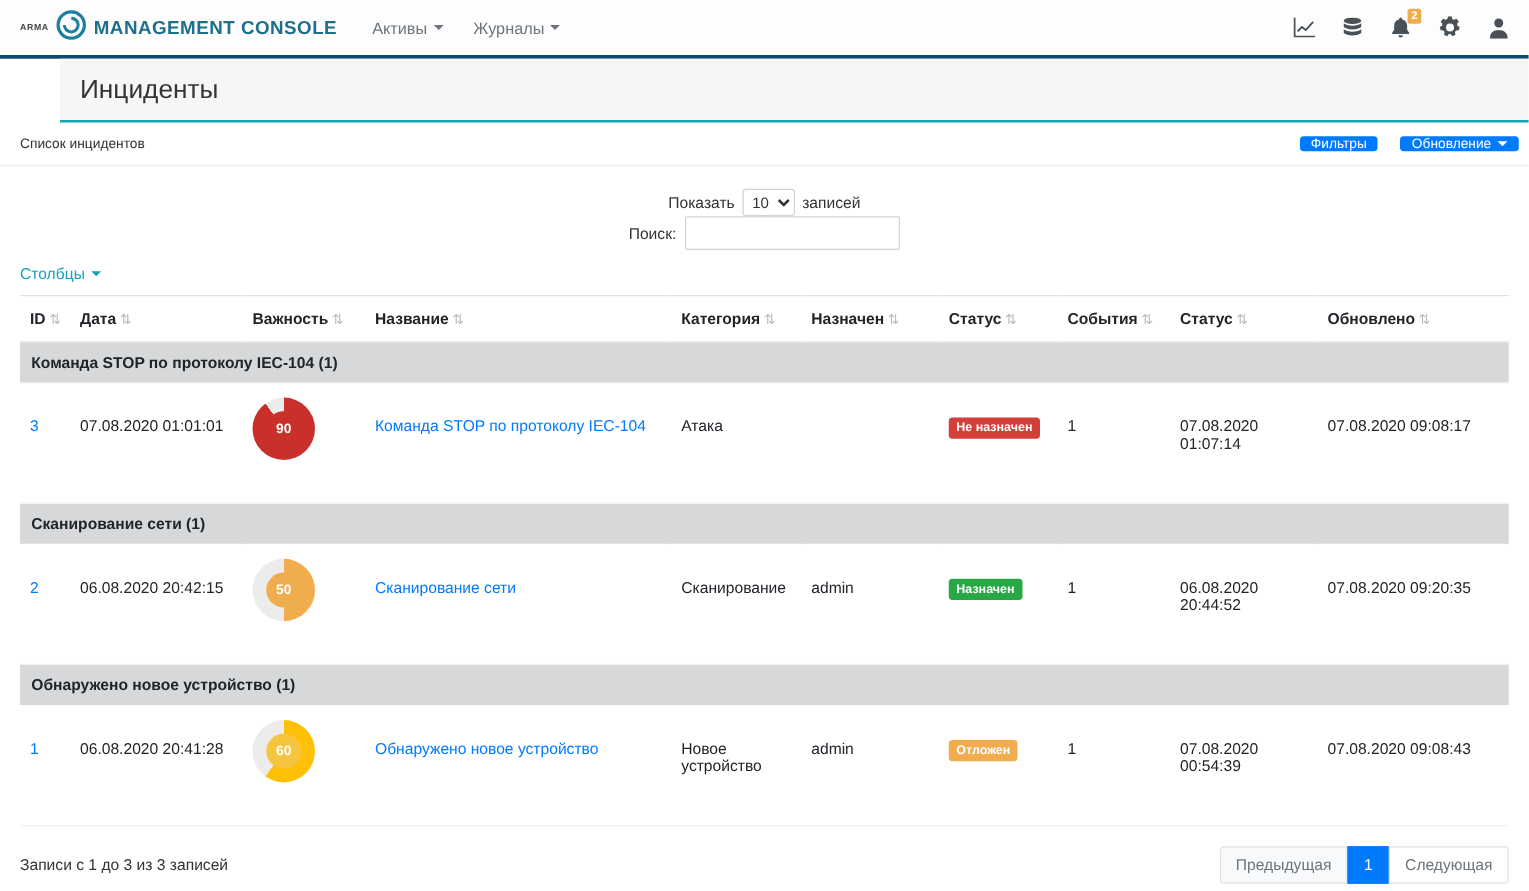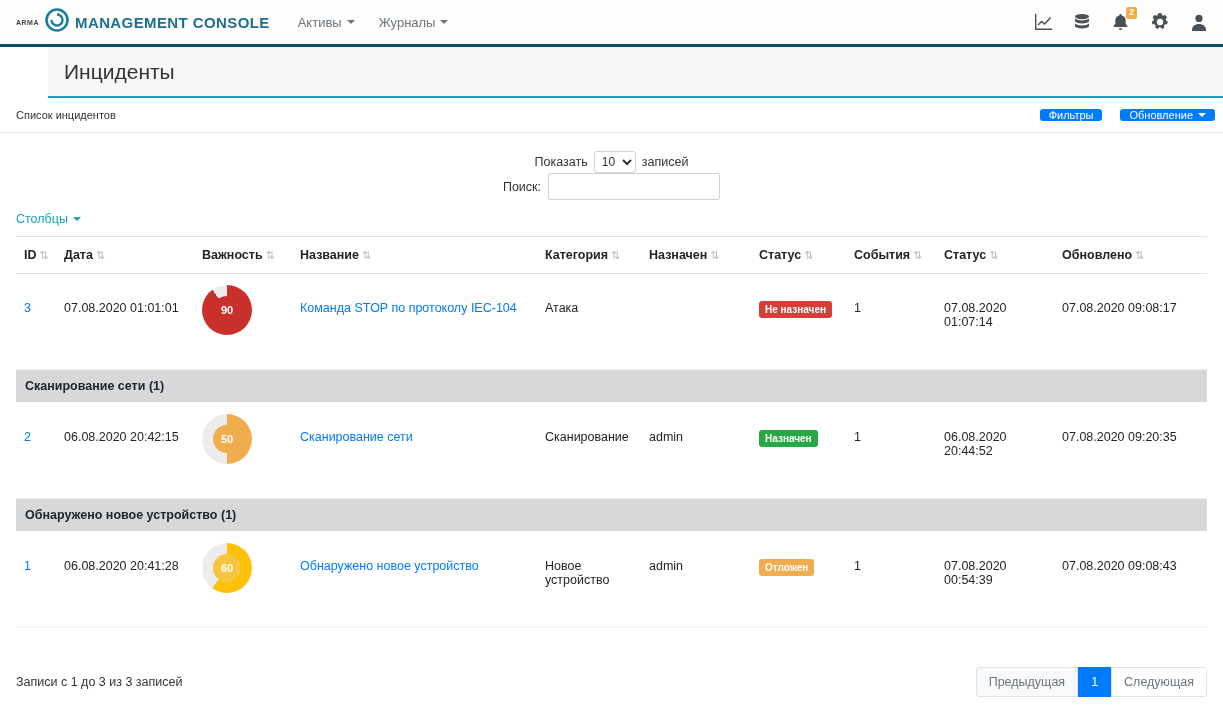--- a/index.html
+++ b/index.html
@@ -219,20 +219,23 @@
         <th><span>Название</span><span class="sort-icon">⇅</span></th>
         <th><span>Категория</span><span class="sort-icon">⇅</span></th>
         <th><span>Назначен</span><span class="sort-icon">⇅</span></th>
         <th><span>Статус</span><span class="sort-icon">⇅</span></th>
         <th><span>События</span><span class="sort-icon">⇅</span></th>
         <th><span>Статус</span><span class="sort-icon">⇅</span></th>
         <th><span>Обновлено</span><span class="sort-icon">⇅</span></th>
       </tr>
     </thead>
     <tbody>
+  <tr class="group-row">
+    <td colspan="10">Команда STOP по протоколу IEC-104 (1)</td>
+  </tr>
 
   <tr class="data-row">
     <td><a class="cell-link">3</a></td>
     <td>07.08.2020 01:01:01</td>
     <td class="donut-cell">
       <div class="donut" style="background: conic-gradient(rgb(201, 48, 44) 90%, rgb(236, 236, 236) 0deg);">
         <span class="donut-val" style="background: rgb(201, 48, 44);">90</span>
       </div>
     </td>
     <td><a class="cell-link">Команда STOP по протоколу IEC-104</a></td>

